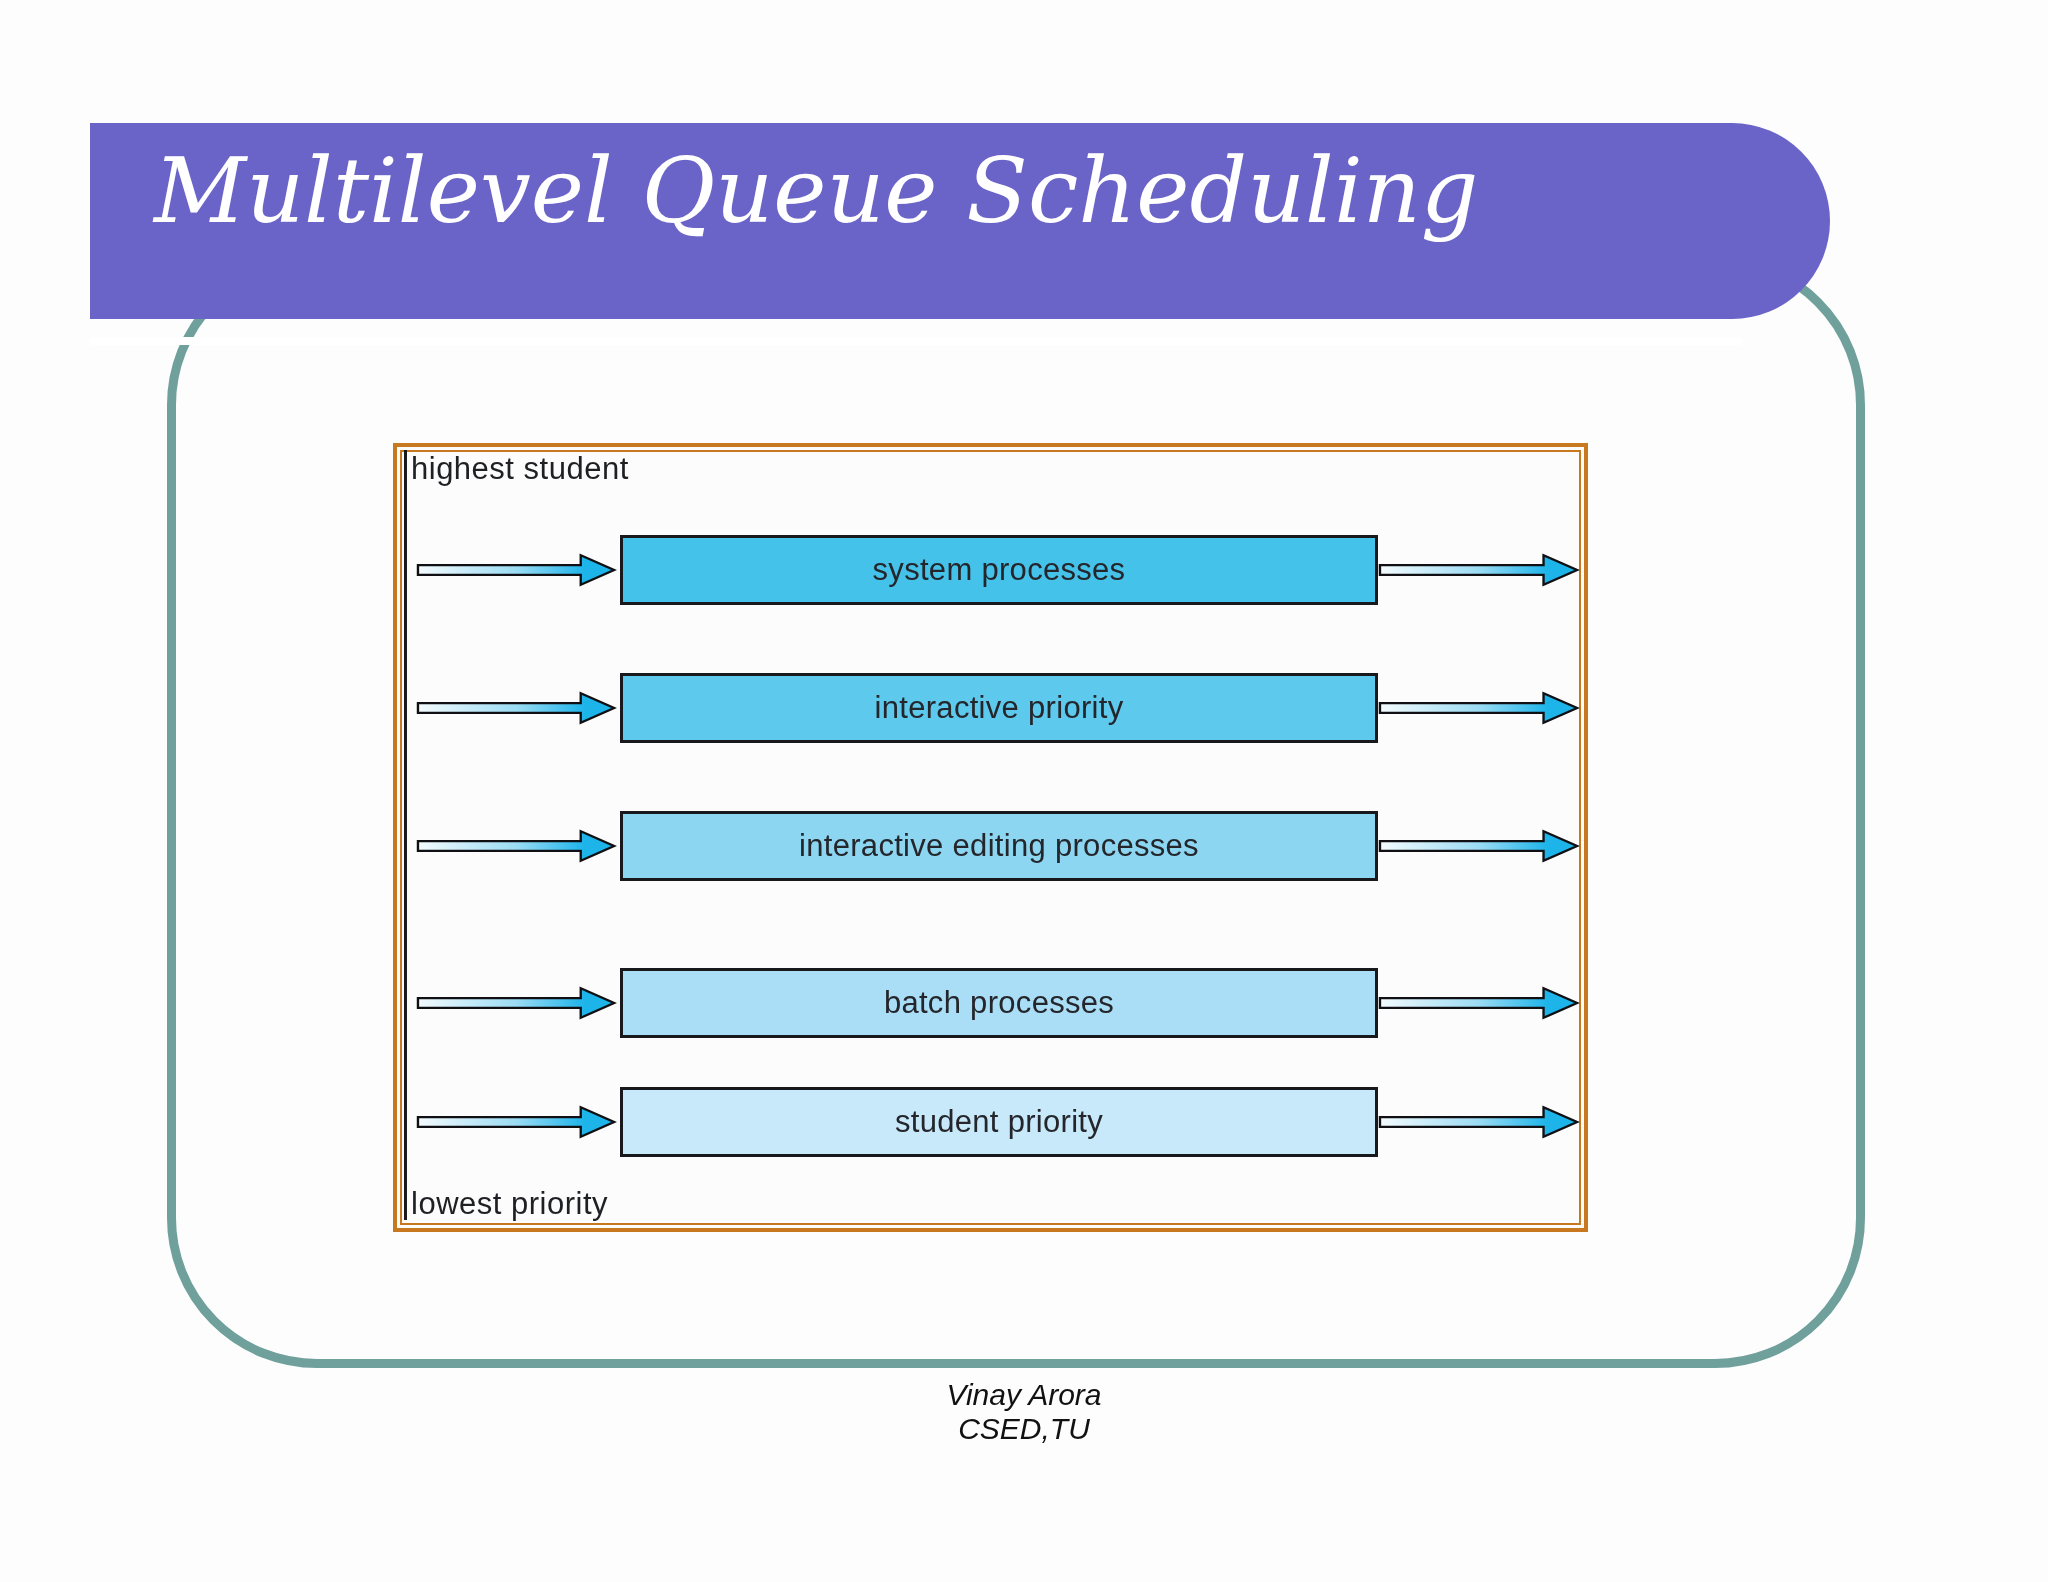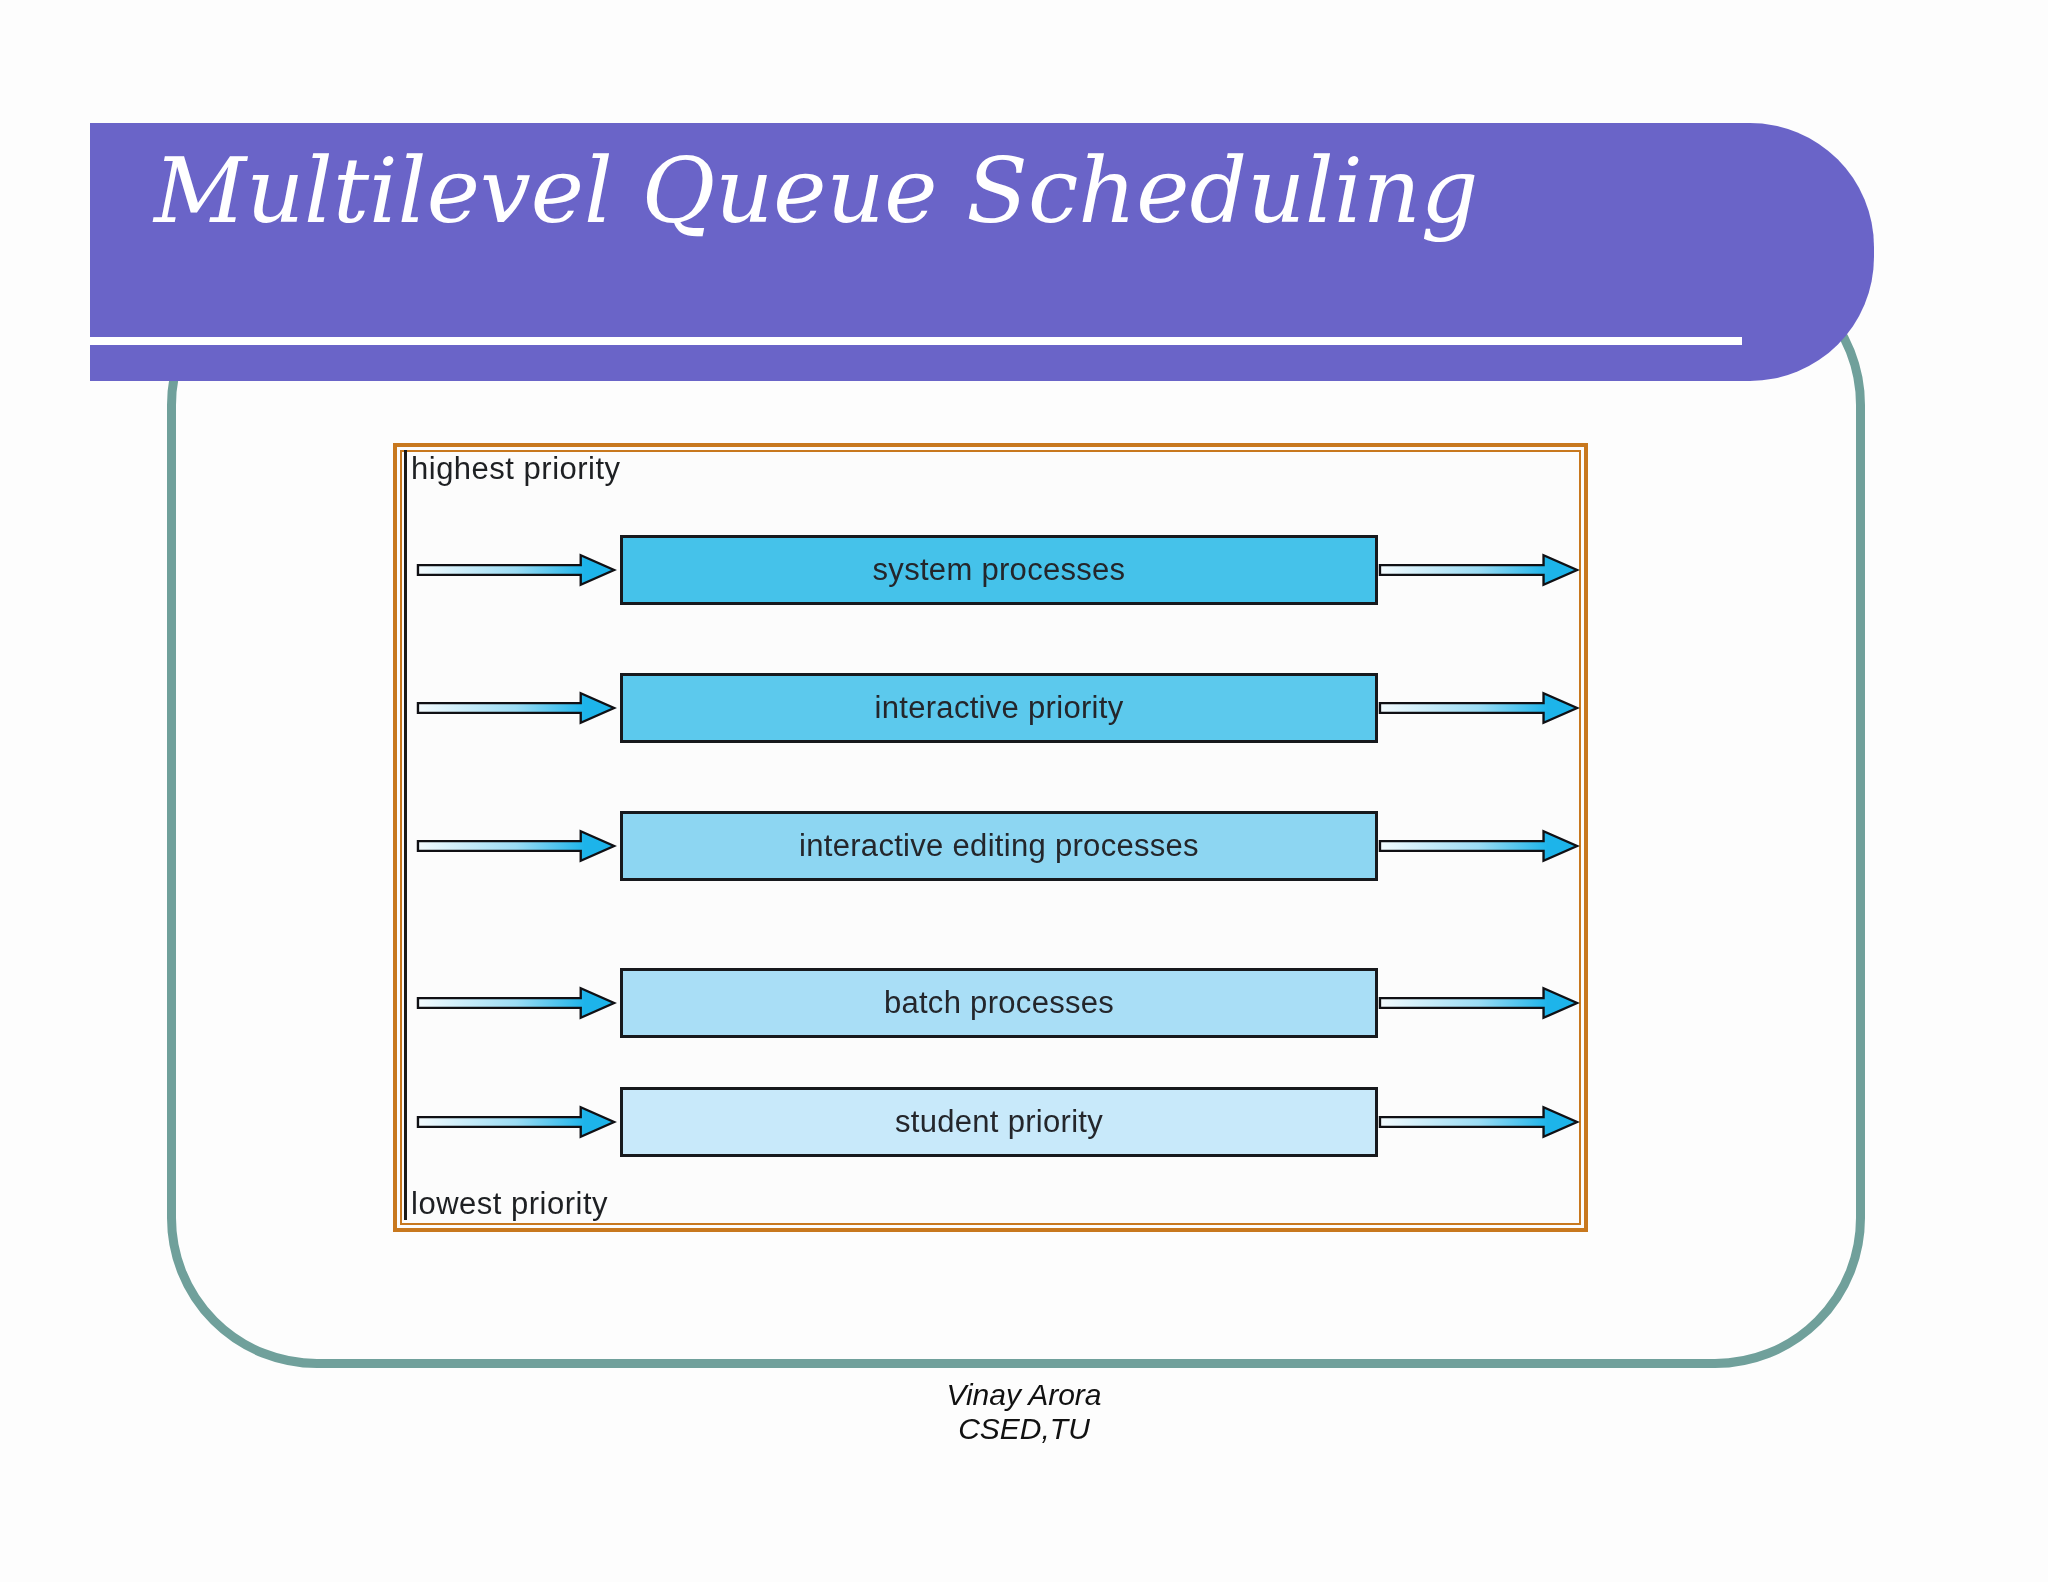--- a/index.html
+++ b/index.html
@@ -18,24 +18,23 @@
     border:9px solid #70a09b;
     border-radius:150px;
     box-sizing:border-box;
     background:transparent;
     z-index:1;
   }
   
   .banner{
     position:absolute;
     left:90px;top:123px;
-    width:1740px;height:258px;
+    width:1740px;height:196px;
     border-radius:0 124px 124px 0;
     z-index:2;
-    padding-left:44px;
   }
   .title{
     position:absolute;
     left:64px;top:14px;
     width:1600px;
     font-family:"DejaVu Serif","Liberation Serif",serif;
     font-style:italic;
     font-size:90px;
     line-height:1.2;
     color:#ffffff;
@@ -135,21 +134,21 @@
 
   <div class="banner" style="background-color: rgb(106, 100, 200);">
     <div class="title" style="color: rgb(255, 255, 255);">Multilevel Queue Scheduling</div>
   </div>
   <div class="banner-underline"></div>
 
   <div class="diagram" style="border-color: rgb(200, 120, 30);">
     <div class="diagram-inner" style="border-color: rgb(200, 120, 30);"></div>
     <div class="axis-line"></div>
 
-    <div class="prio-label prio-top">highest priority</div>
+    <div class="prio-label prio-top">highest student</div>
     <div class="prio-label prio-bottom">lowest priority</div>
 
     <div class="queue-row" style="top:79px">
       <svg class="arrow arrow-left" viewBox="0 0 205 36">
         <polygon points="2,13 168,13 168,3 202,18 168,33 168,23 2,23" fill="url(#agrad)" stroke="#101014" stroke-width="2.4"></polygon>
       </svg>
       <div class="queue-box" style="background-color: rgb(69, 194, 234);">system processes</div>
       <svg class="arrow arrow-right" viewBox="0 0 205 36">
         <polygon points="2,13 168,13 168,3 202,18 168,33 168,23 2,23" fill="url(#agrad)" stroke="#101014" stroke-width="2.4"></polygon>
       </svg>

